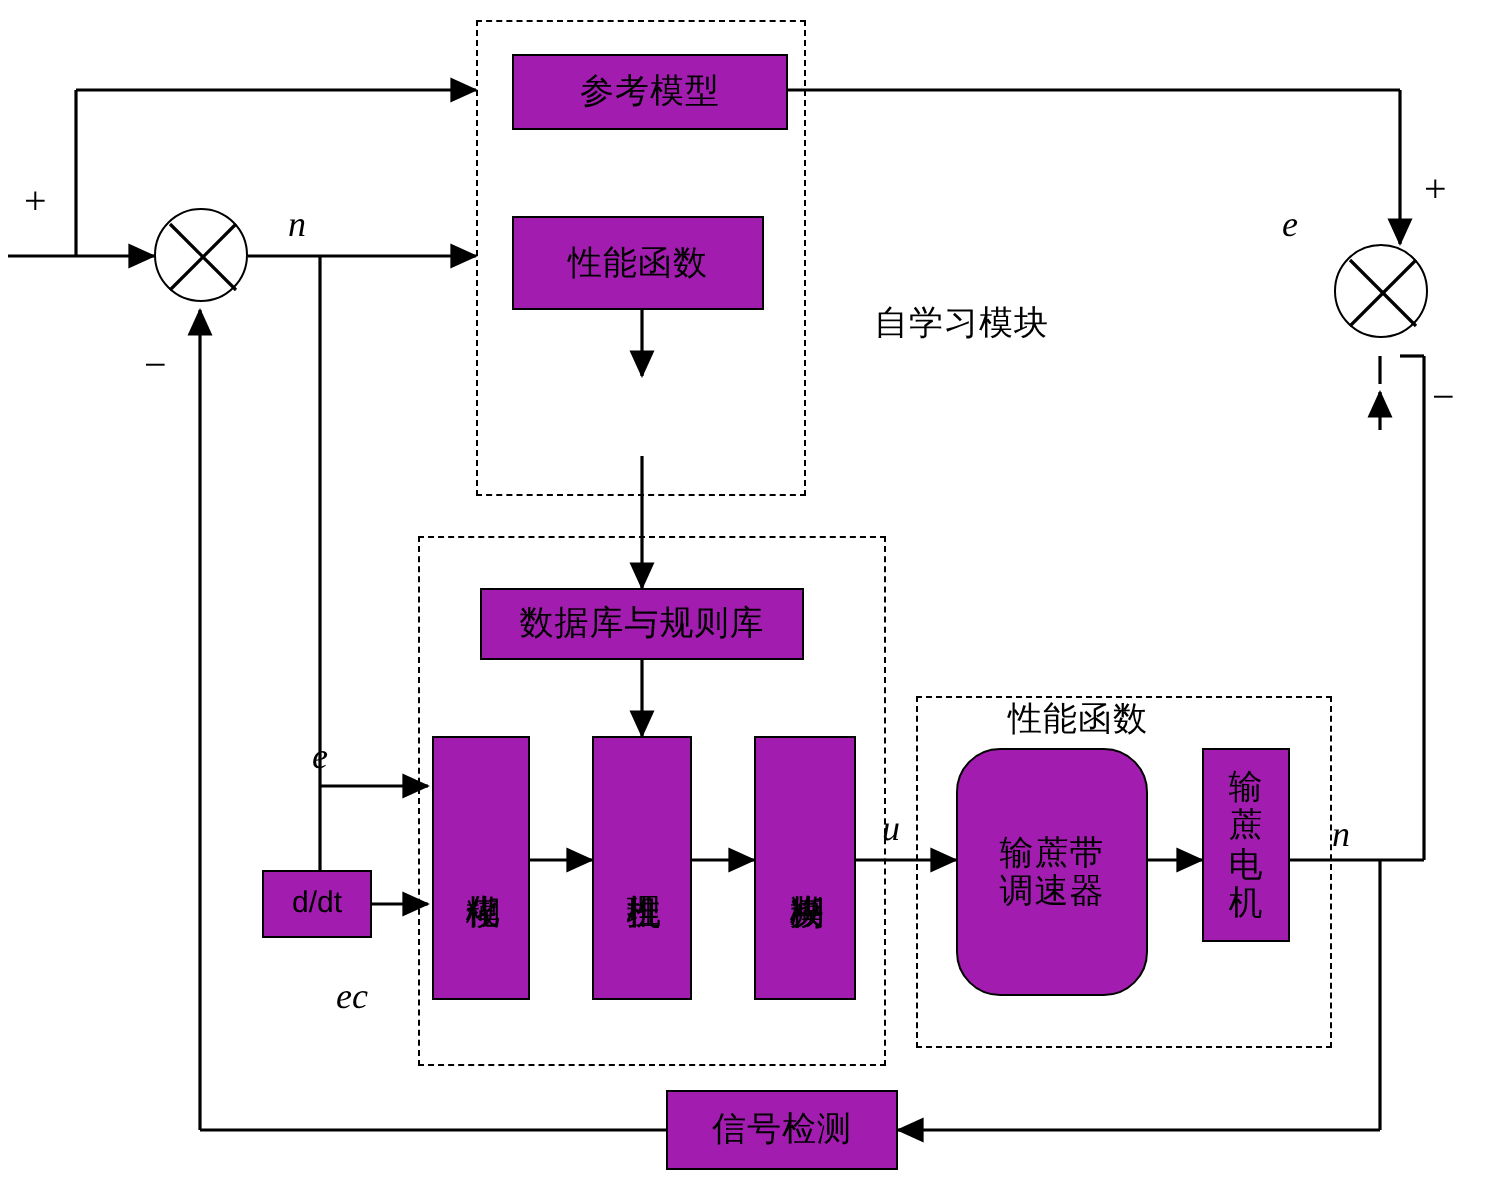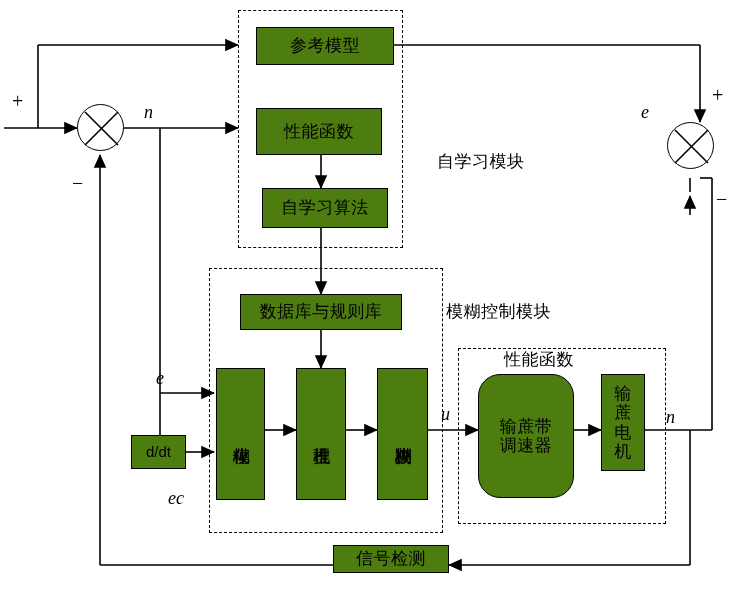--- a/index.html
+++ b/index.html
@@ -19,21 +19,21 @@
     position: absolute;
     left: 0;
     top: 0;
     width: 749px;
     height: 597px;
   }
   .box {
     position: absolute;
     box-sizing: border-box;
     border: 1.5px solid #000;
-    background: #4d7c0f;
+    background: #a21caf;
     display: flex;
     align-items: center;
     justify-content: center;
     text-align: center;
     font-size: 17px;
     line-height: 1.12;
     color: #000;
     letter-spacing: 0.5px;
   }
   .box.small {
@@ -144,40 +144,38 @@
 
       <path d="M690,215 L690,196" marker-end="url(#ah)"></path>
     </g>
   </svg>
 
   <div class="dashed" style="left:238px; top:10px; width:165px; height:238px;"></div>
   <div class="dashed" style="left:209px; top:268px; width:234px; height:265px;"></div>
   <div class="dashed" style="left:458px; top:348px; width:208px; height:176px;"></div>
 
   <div class="lbl cjk" style="left:437px; top:118px;">自学习模块</div>
-  <div class="lbl cjk" style="left:446px; top:268px;">模糊控制模块</div>
   <div class="lbl cjk" style="left:504px; top:316px;">性能函数</div>
 
   <div class="box" style="left:256px; top:27px; width:138px; height:38px;">参考模型</div>
   <div class="box" style="left:256px; top:108px; width:126px; height:47px;">性能函数</div>
-  <div class="box" style="left:262px; top:188px; width:126px; height:40px;">自学习算法</div>
   <div class="box" style="left:240px; top:294px; width:162px; height:36px;">数据库与规则库</div>
 
   <div class="box vert" style="left:216px; top:368px; width:49px; height:132px; writing-mode:vertical-rl; text-orientation:upright;">模糊化</div>
   <div class="box vert" style="left:296px; top:368px; width:50px; height:132px; writing-mode:vertical-rl; text-orientation:upright;">推理机</div>
   <div class="box vert" style="left:377px; top:368px; width:51px; height:132px; writing-mode:vertical-rl; text-orientation:upright;">模糊判决</div>
 
   <div class="box" style="left:478px; top:374px; width:96px; height:124px;border-radius:22px;">
     <span style="display:block; width:60px;">输蔗带调速器</span>
   </div>
   <div class="box" style="left:601px; top:374px; width:44px; height:97px;">
     <span style="display:block; width:22px;">输蔗电机</span>
   </div>
 
-  <div class="box" style="left:333px; top:545px; width:116px; height:28px;">信号检测</div>
+  <div class="box" style="left:333px; top:545px; width:116px; height:40px;">信号检测</div>
   <div class="box small" style="left:131px; top:435px; width:55px; height:34px;">d/dt</div>
 
   <div class="circle" style="left:77px; top:104px; width:47px; height:47px;">
     <svg width="47" height="47" viewBox="0 0 47 47">
       <line x1="7" y1="7" x2="40" y2="40" stroke="#000" stroke-width="1.6"></line>
       <line x1="40" y1="7" x2="7" y2="40" stroke="#000" stroke-width="1.6"></line>
     </svg>
   </div>
   <div class="circle" style="left:667px; top:122px; width:47px; height:47px;">
     <svg width="47" height="47" viewBox="0 0 47 47">

